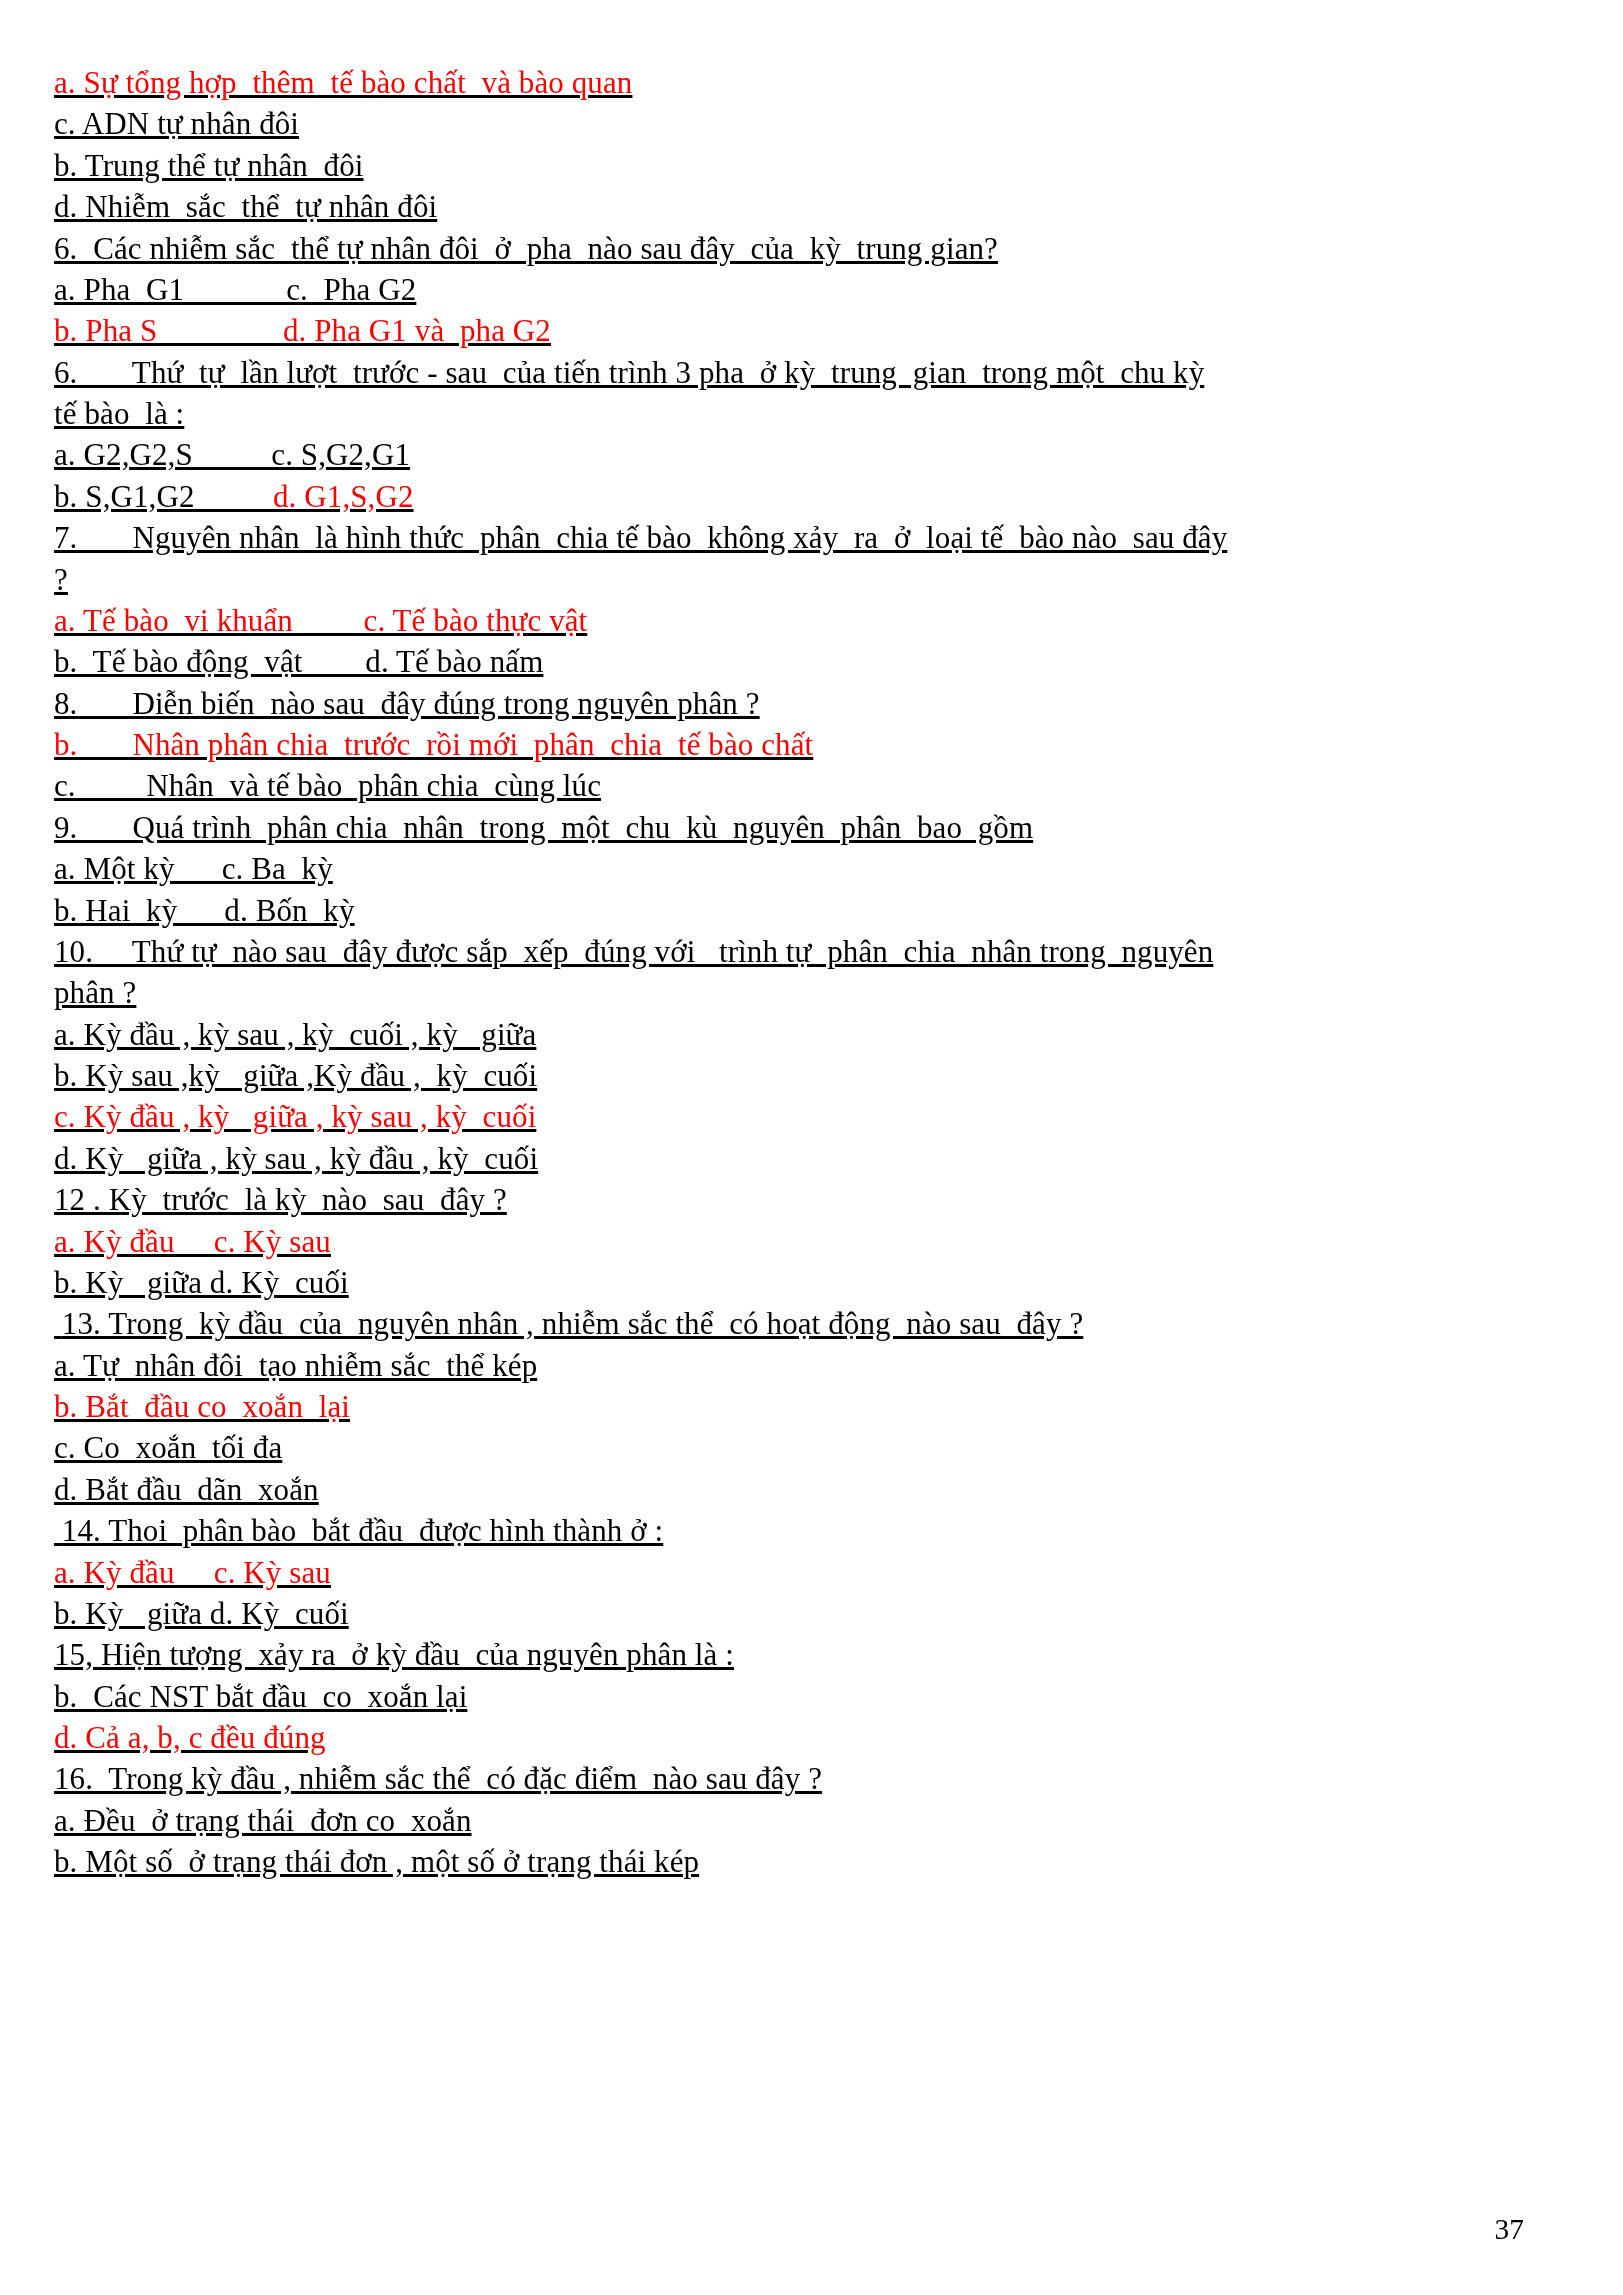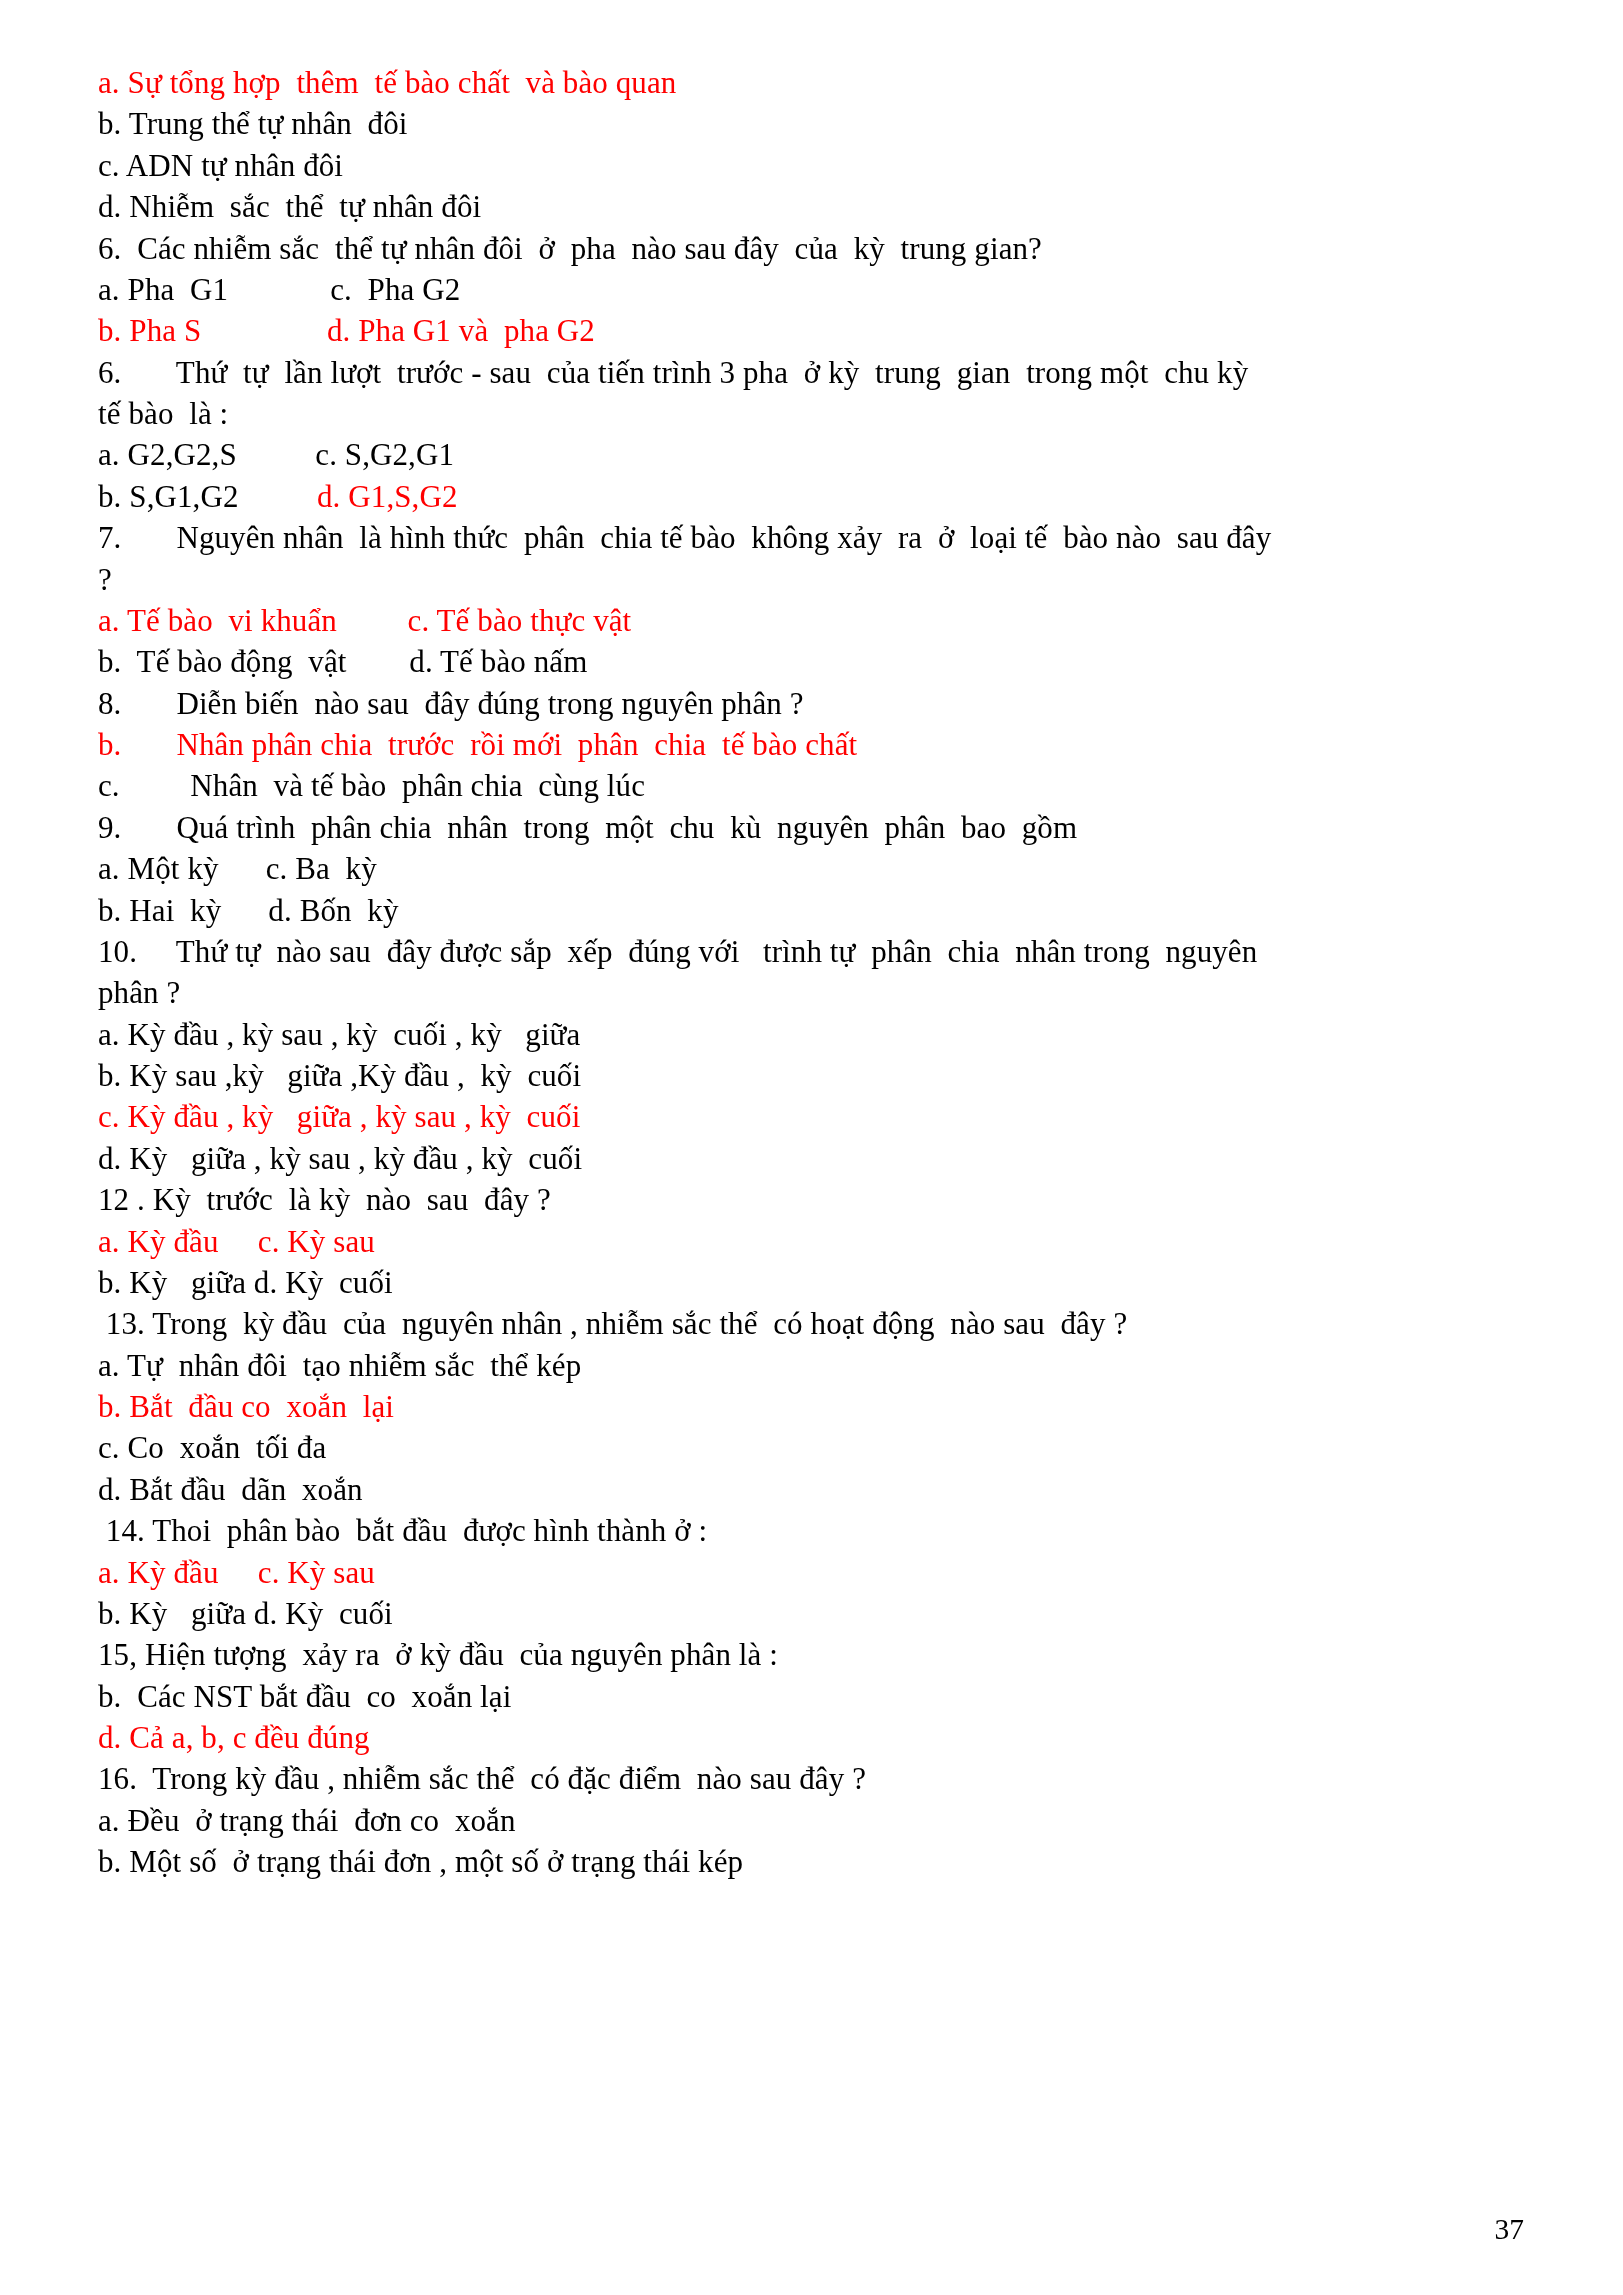--- a/index.html
+++ b/index.html
@@ -12,22 +12,23 @@
     height: 2295px;
     font-family: "Liberation Serif", serif;
     color: #000000;
     position: relative;
     overflow: hidden;
   }
   .page {
     box-sizing: border-box;
     width: 1623px;
     height: 2295px;
-    padding: 62px 98px 39px 98px;
+    padding: 62px 98px 39px 54px;
     position: relative;
+    text-decoration: underline;
   }
   .line {
     font-size: 31px;
     line-height: 1.335;
     white-space: pre-wrap;
     letter-spacing: 0.1px;
   }
   .red {
     color: #ff0000;
   }
@@ -46,22 +47,22 @@
     color: #000;
     margin-left: 22px;
   }
 </style>
 </head>
 <body>
 
 <div class="page">
   <div id="body-text">
       <div class="line red">a. Sự tổng hợp  thêm  tế bào chất  và bào quan</div>
+      <div class="line black">c. ADN tự nhân đôi</div>
       <div class="line black">b. Trung thể tự nhân  đôi</div>
-      <div class="line black">c. ADN tự nhân đôi</div>
       <div class="line black">d. Nhiễm  sắc  thể  tự nhân đôi</div>
       <div class="line black">6.  Các nhiễm sắc  thể tự nhân đôi  ở  pha  nào sau đây  của  kỳ  trung gian?</div>
       <div class="line black">a. Pha  G1             c.  Pha G2</div>
       <div class="line red">b. Pha S                d. Pha G1 và  pha G2</div>
       <div class="line black just">6.       Thứ  tự  lần lượt  trước - sau  của tiến trình 3 pha  ở kỳ  trung  gian  trong một  chu kỳ</div>
       <div class="line black">tế bào  là :</div>
       <div class="line black">a. G2,G2,S          c. S,G2,G1</div>
       <div class="line black"><span>b. S,G1,G2          </span><span class="red">d. G1,S,G2</span></div>
       <div class="line black just">7.       Nguyên nhân  là hình thức  phân  chia tế bào  không xảy  ra  ở  loại tế  bào nào  sau đây</div>
       <div class="line black">?</div>

